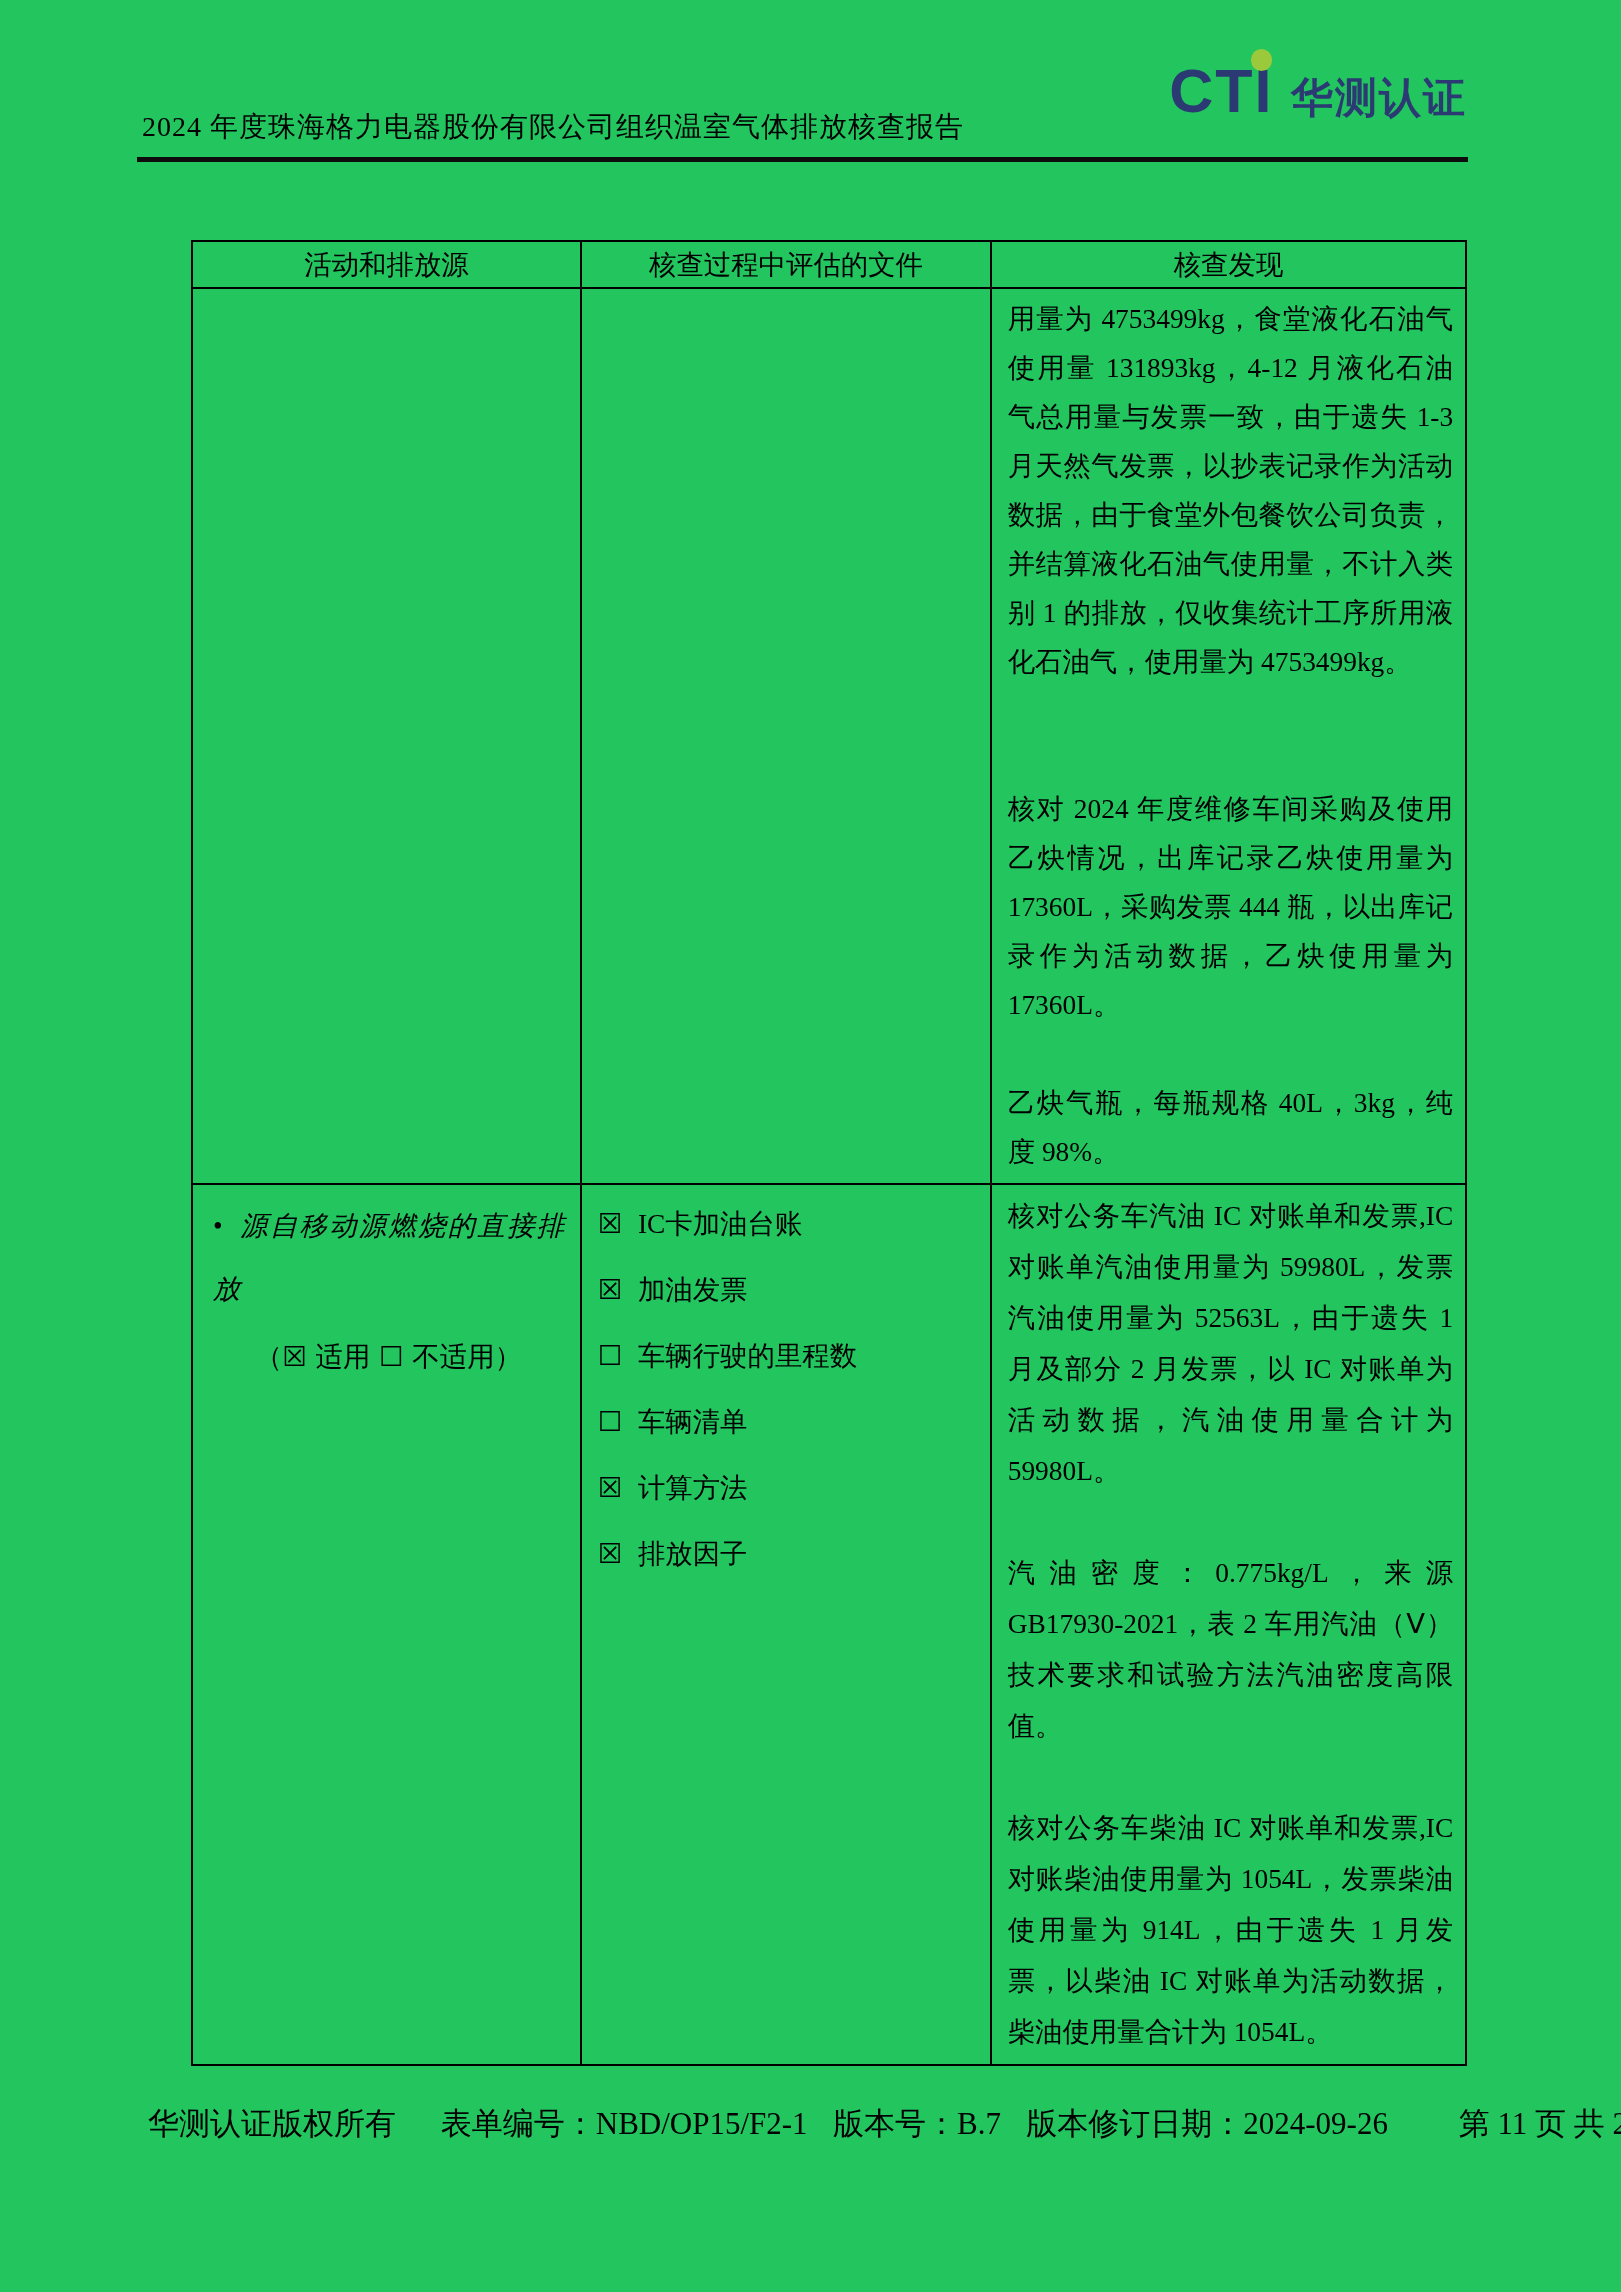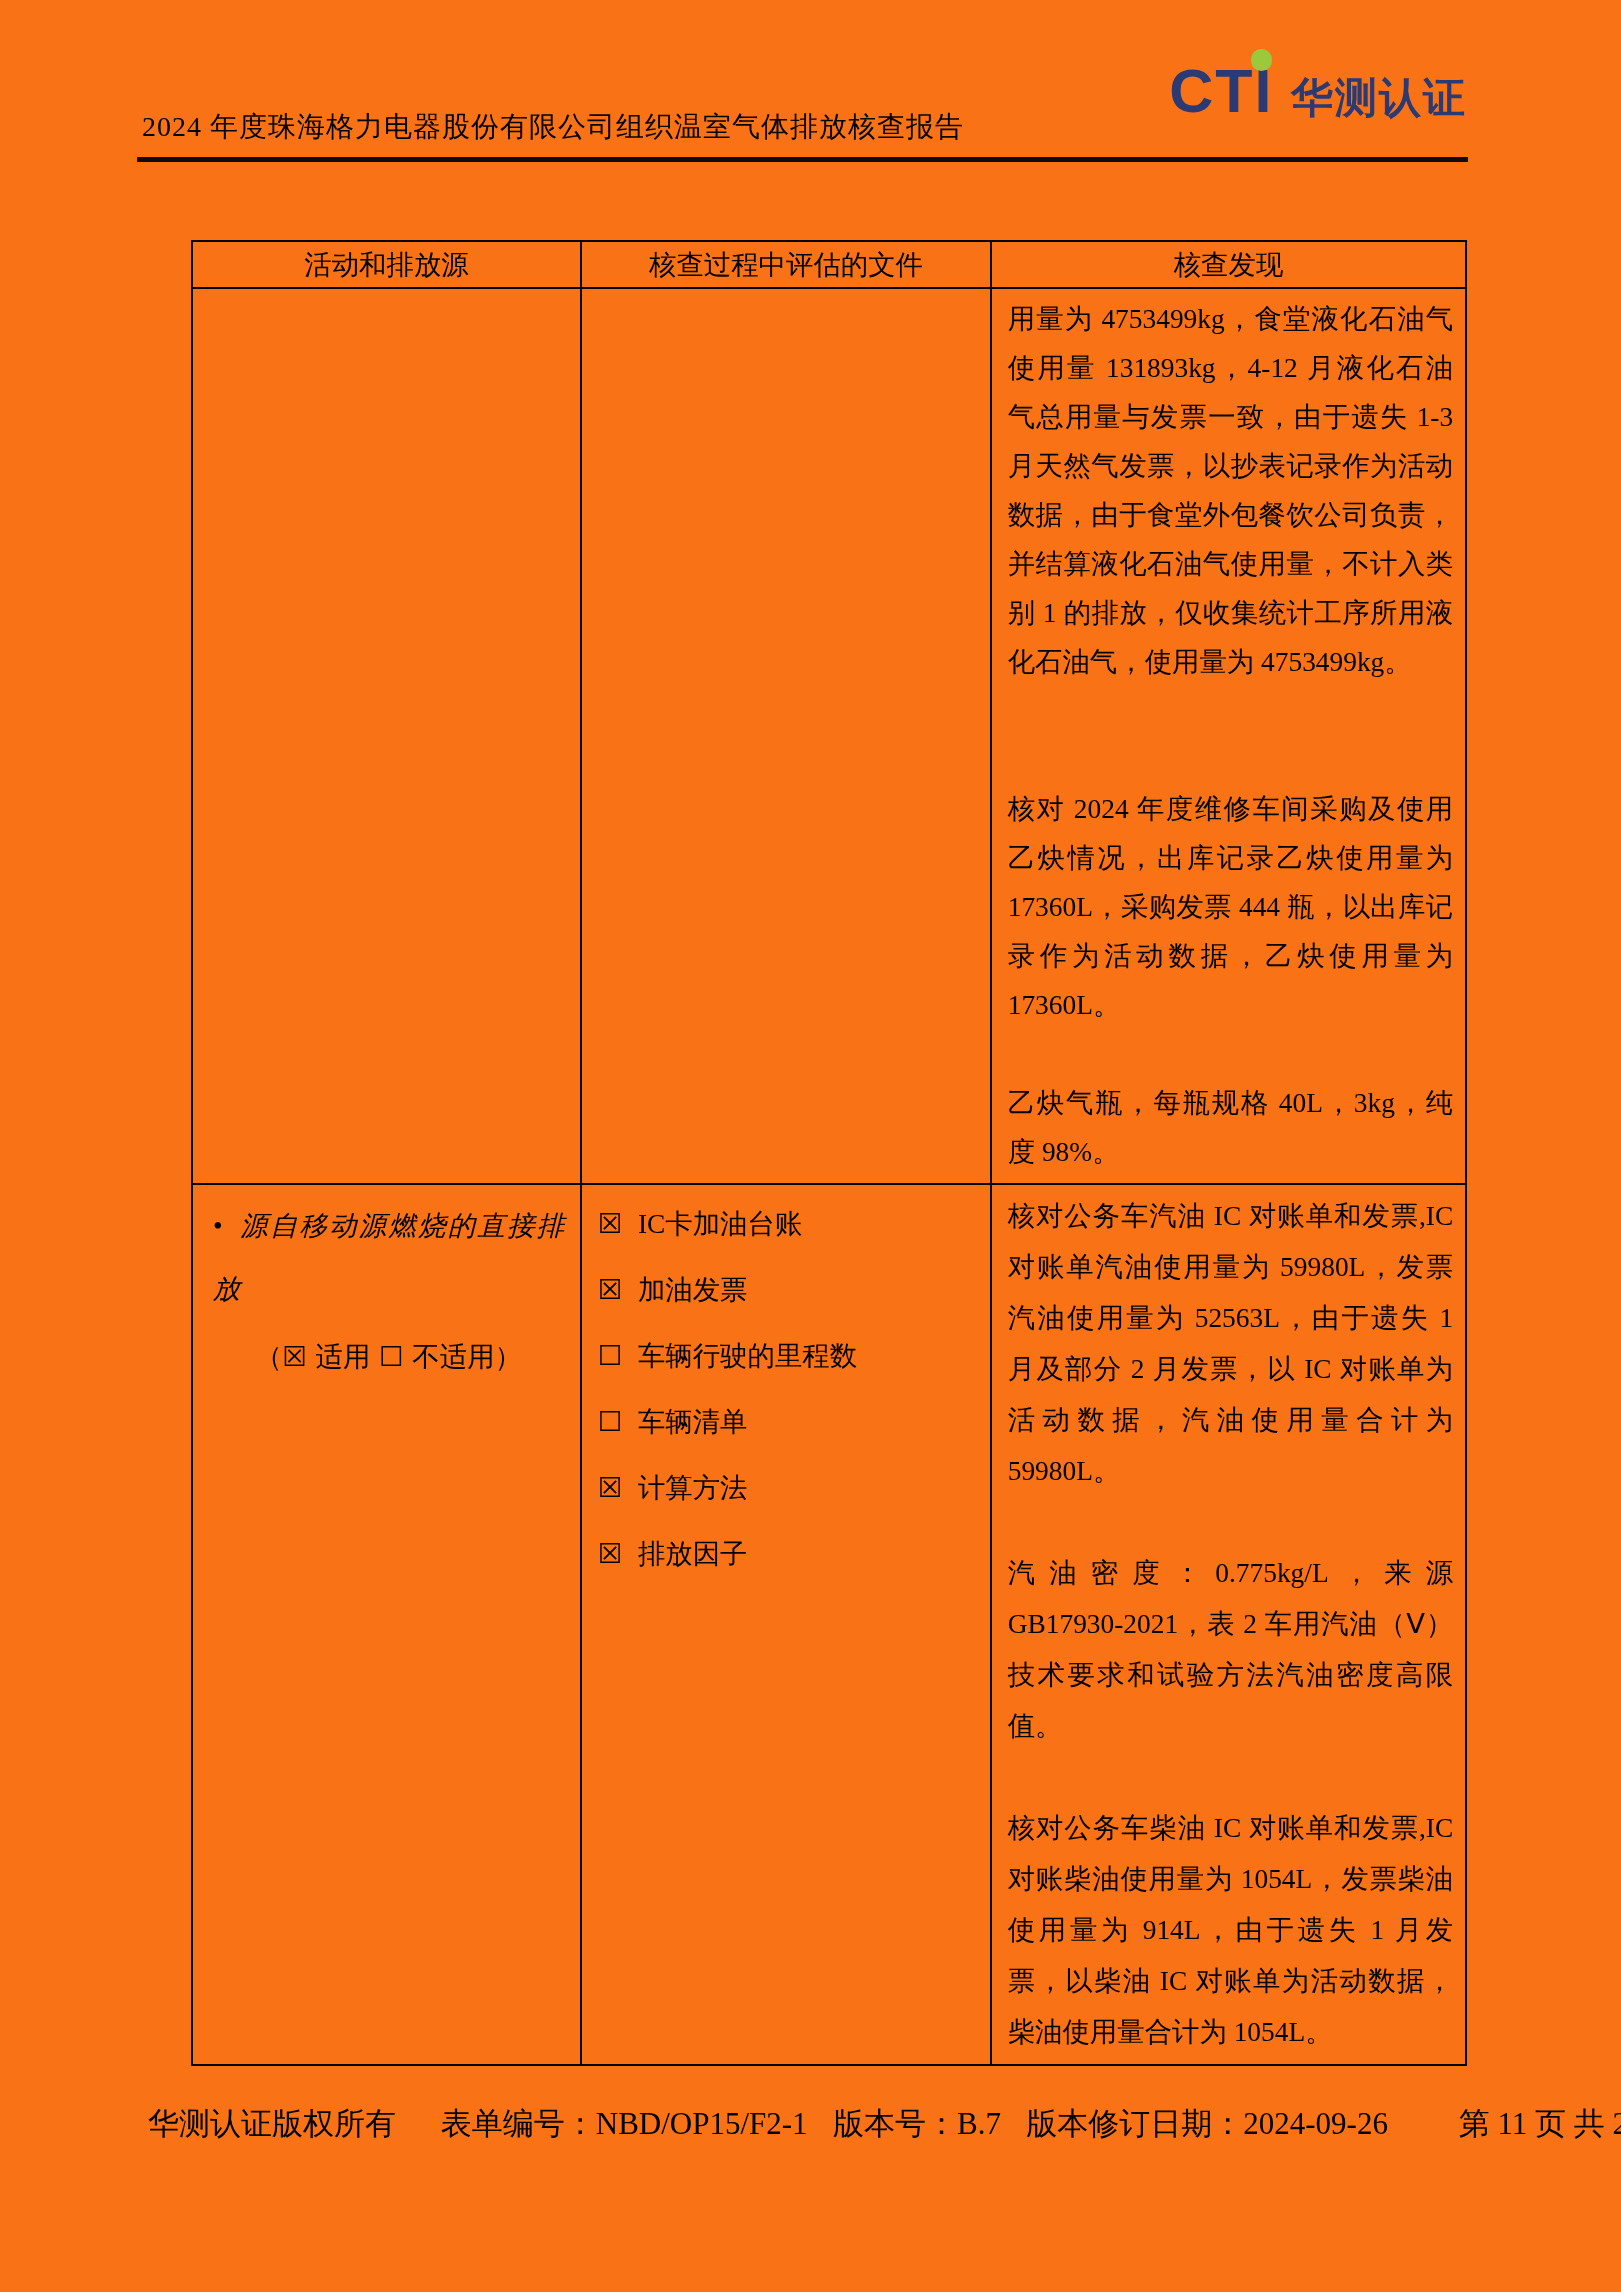--- a/index.html
+++ b/index.html
@@ -1,20 +1,20 @@
 <!DOCTYPE html>
 <html><head>
 <meta charset="utf-8">
 <style>
   html,body{margin:0;padding:0;background:#e8e8e8;}
   .page{
     position:relative;
     width:1621px;height:2293px;
     margin:0 auto;
-    background:#f97316;
+    background:#22c55e;
     font-family:"Liberation Serif","DejaVu Sans",serif;
     color:#000;
     overflow:hidden;
   }
 
   
   .doc-title{
     position:absolute;left:142px;top:108px;
     font-size:28px;line-height:37px;letter-spacing:1px;
   }

